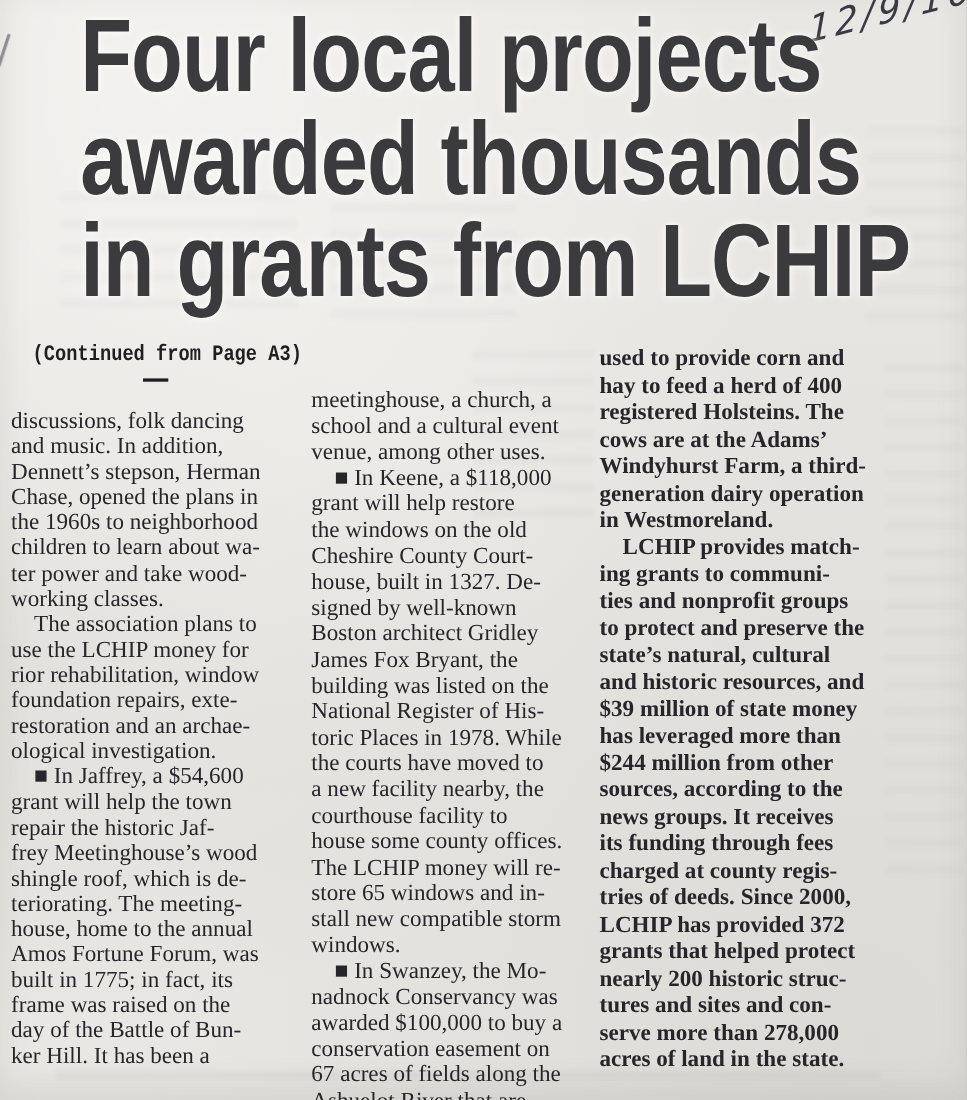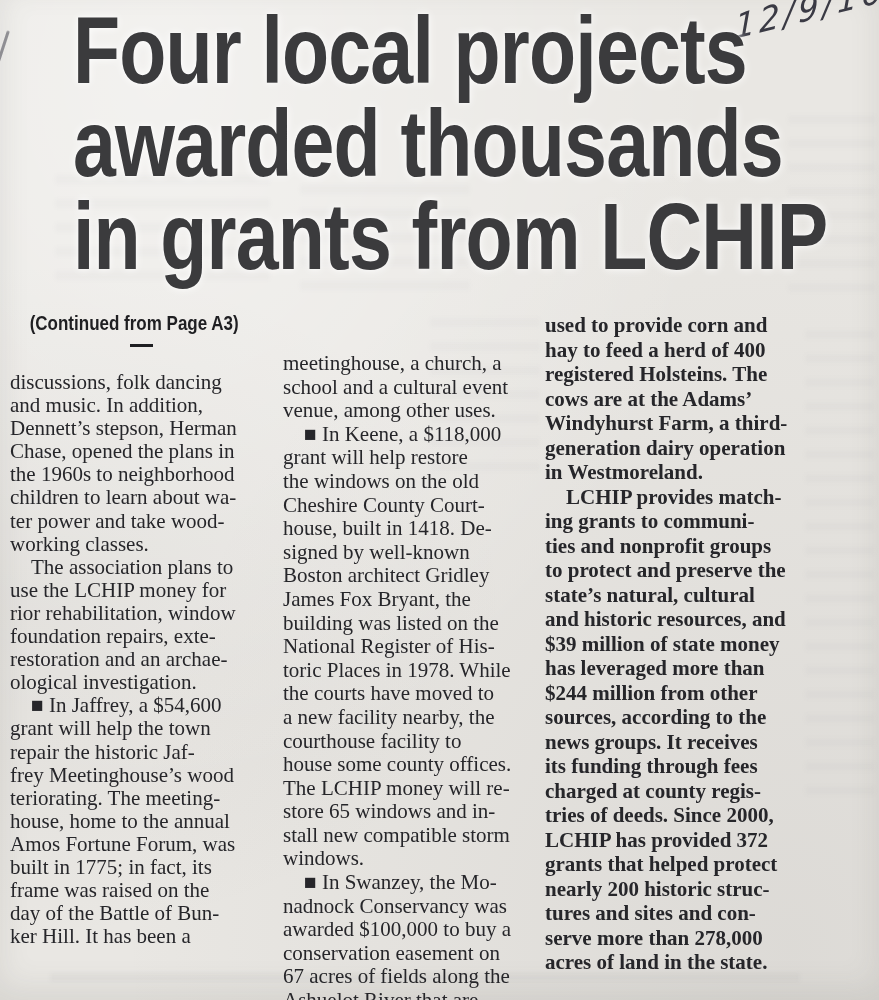--- a/index.html
+++ b/index.html
@@ -37,22 +37,22 @@
   .headline {
     position:absolute; left:0; top:4px; width:810px; text-align:center;
     font-family:"Liberation Sans","DejaVu Sans",sans-serif; font-weight:bold;
     font-size:94px; line-height:93px; color:var(--headline-ink,#3b3b3d);
     letter-spacing:-1px;
     transform:scaleX(.82); transform-origin:50% 0;
     text-shadow:0 0 10px rgba(255,255,255,.9), 0 0 3px rgba(255,255,255,.6);
     white-space:nowrap;
   }
   .notice {
-    position:absolute; left:10px; top:311px; width:262px; text-align:left;
-    font-family:Liberation Sans, sans-serif; font-weight:bold;
+    position:absolute; left:10px; top:311px; width:262px; text-align:right;
+    font-family:Liberation Mono, monospace; font-weight:bold;
     font-size:20px; line-height:24px; color:#1f1f22;
   }
   .notice-text { transform:scaleX(.85); transform-origin:50% 50%; white-space:nowrap; }
   .notice-dash {
     width:23px; height:3px; background:#1f1f22; margin:9px auto 0 auto;
   }
   .col {
     position:absolute; color:var(--body-ink,#26262a);
     font-size:21px; white-space:nowrap;
   }
@@ -100,37 +100,38 @@
       <div class="tline"> The association plans to</div>
       <div class="tline">use the LCHIP money for</div>
       <div class="tline">rior rehabilitation, window</div>
       <div class="tline">foundation repairs, exte-</div>
       <div class="tline">restoration and an archae-</div>
       <div class="tline">ological investigation.</div>
       <div class="tline"> ■ In Jaffrey, a $54,600</div>
       <div class="tline">grant will help the town</div>
       <div class="tline">repair the historic Jaf-</div>
       <div class="tline">frey Meetinghouse’s wood</div>
+      <div class="tline">shingle roof, which is de-</div>
       <div class="tline">teriorating. The meeting-</div>
       <div class="tline">house, home to the annual</div>
       <div class="tline">Amos Fortune Forum, was</div>
       <div class="tline">built in 1775; in fact, its</div>
       <div class="tline">frame was raised on the</div>
       <div class="tline">day of the Battle of Bun-</div>
       <div class="tline">ker Hill. It has been a</div>
     </div>
   <div class="col col2">
       <div class="tline">meetinghouse, a church, a</div>
       <div class="tline">school and a cultural event</div>
       <div class="tline">venue, among other uses.</div>
       <div class="tline"> ■ In Keene, a $118,000</div>
       <div class="tline">grant will help restore</div>
       <div class="tline">the windows on the old</div>
       <div class="tline">Cheshire County Court-</div>
-      <div class="tline">house, built in 1418. De-</div>
+      <div class="tline">house, built in 1327. De-</div>
       <div class="tline">signed by well-known</div>
       <div class="tline">Boston architect Gridley</div>
       <div class="tline">James Fox Bryant, the</div>
       <div class="tline">building was listed on the</div>
       <div class="tline">National Register of His-</div>
       <div class="tline">toric Places in 1978. While</div>
       <div class="tline">the courts have moved to</div>
       <div class="tline">a new facility nearby, the</div>
       <div class="tline">courthouse facility to</div>
       <div class="tline">house some county offices.</div>

